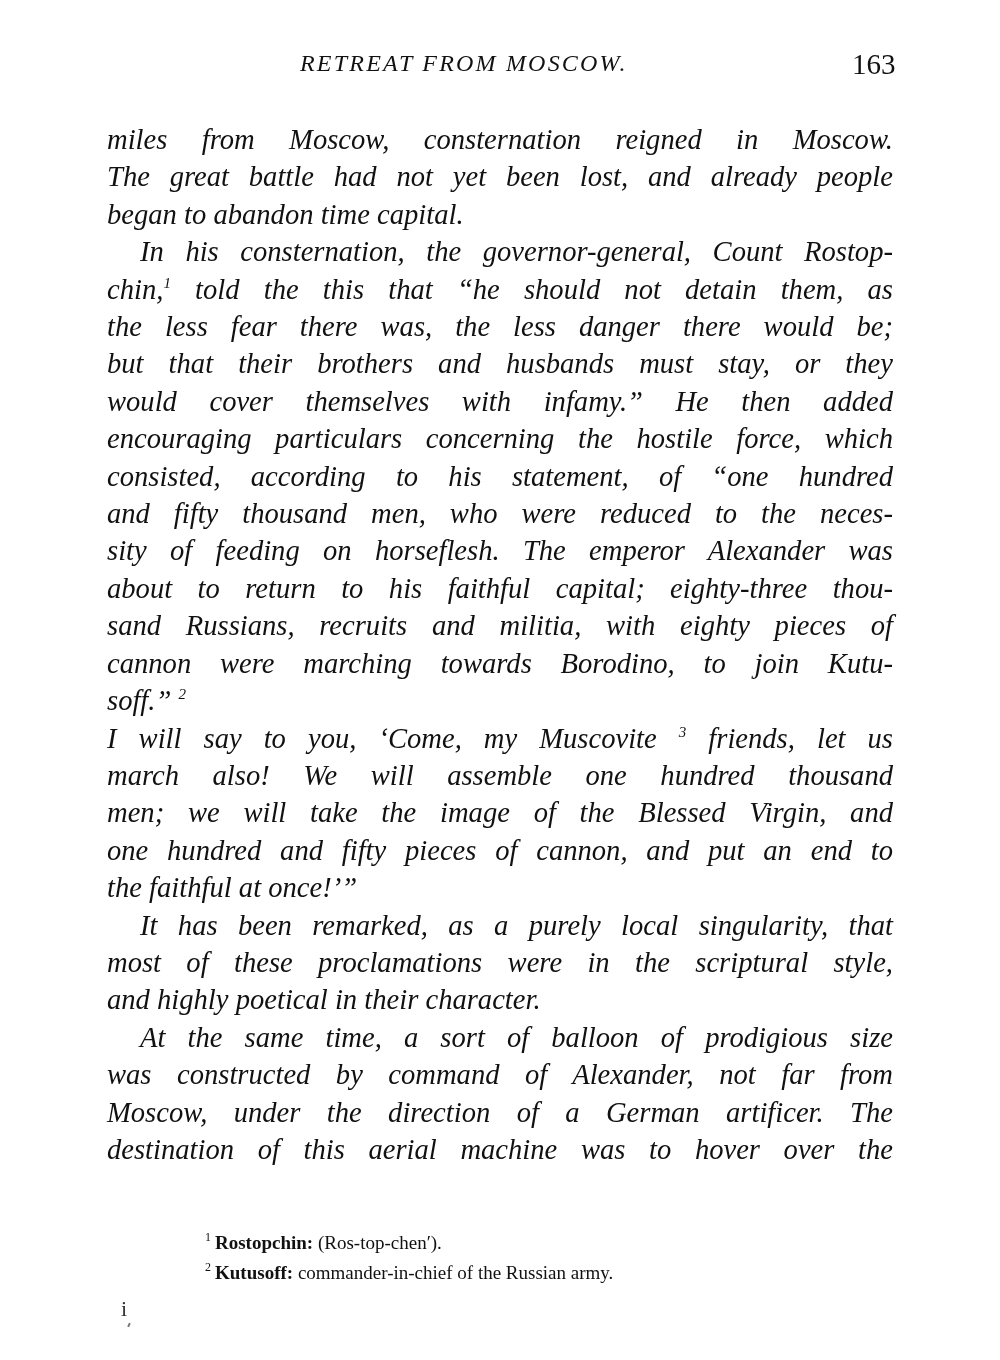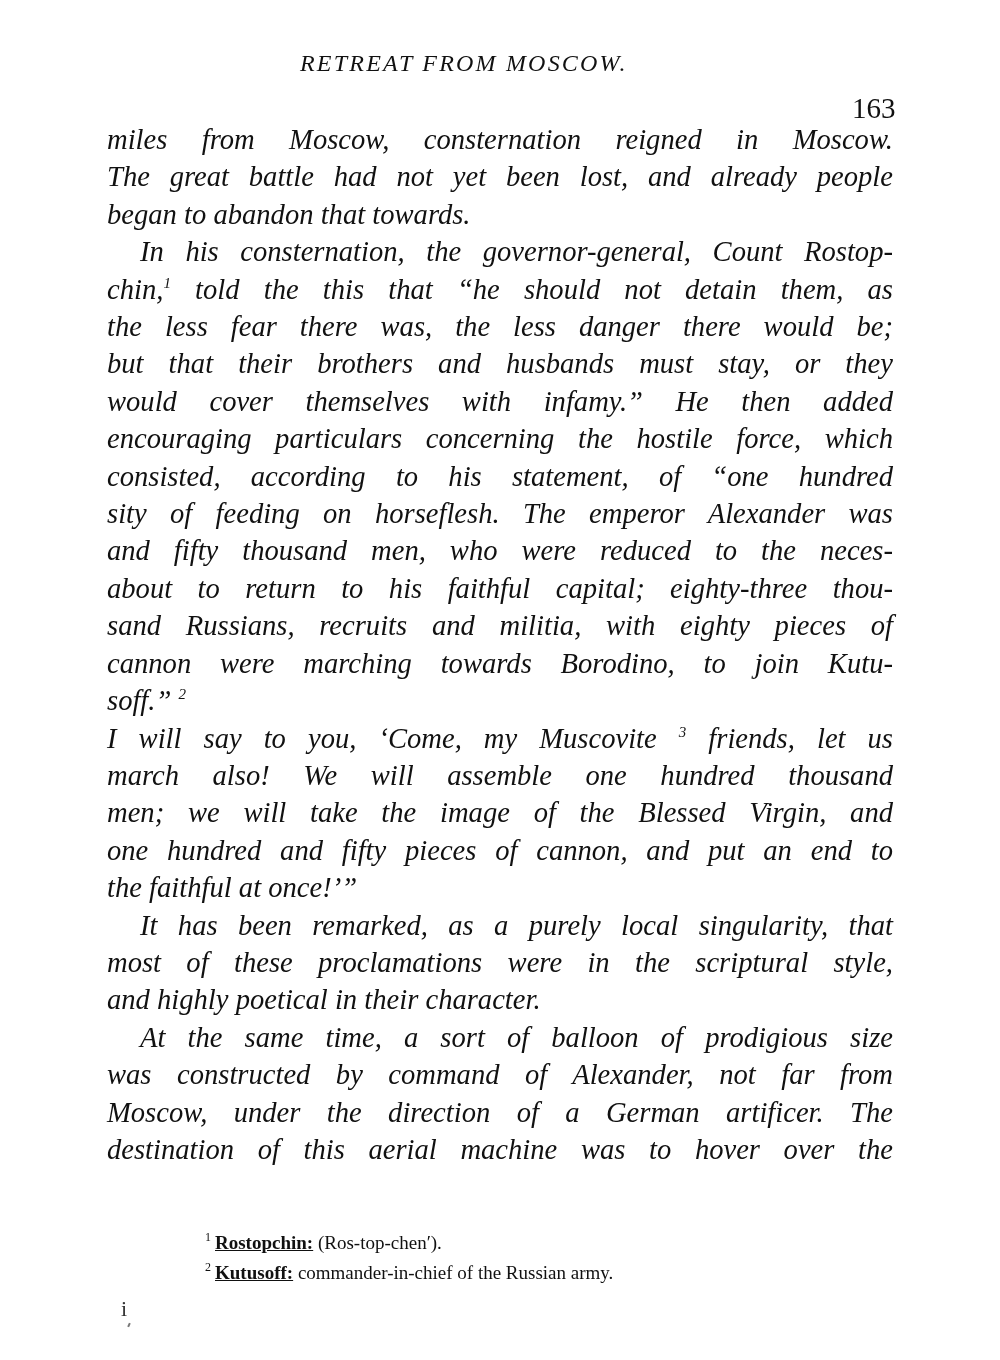--- a/index.html
+++ b/index.html
@@ -8,37 +8,37 @@
       font-family: "Liberation Serif", "DejaVu Serif", serif; color: #111111;
     }
     .running-head {
       position: absolute; top: 50px; left: 0; width: 1000px; height: 40px;
     }
     .rh-title {
       position: absolute; left: 300px; top: 0; font-style: italic;
       font-size: 24px; letter-spacing: 2.2px; white-space: nowrap;
     }
     .rh-page {
-      position: absolute; left: 852px; top: -2px; font-size: 29px; white-space: nowrap; margin-top: 44px;
+      position: absolute; left: 852px; top: -2px; font-size: 29px; white-space: nowrap;
     }
     .body-text {
       position: absolute; left: 107px; top: 121px; width: 786px;
       font-size: 28.6px; line-height: 37.4px;
     }
     .para { margin: 0; text-align: justify; text-align-last: left; font-style: italic; }
     .line { display: block; text-align: justify; text-align-last: justify; white-space: nowrap; }
     .line.last { text-align-last: left; }
     sup { font-size: 15px; line-height: 0; vertical-align: 11px; }
     .footnotes {
       position: absolute; left: 205px; top: 1228px; width: 680px;
       font-size: 19px; line-height: 29.5px;
     }
     .fn { display: block; white-space: nowrap; }
     .fn sup { font-size: 12px; vertical-align: 8px; margin-right: 4px; }
-    .fn b { font-weight: bold; text-decoration: underline; }
+    .fn b { font-weight: bold; }
     .margin-mark {
       position: absolute; left: 121px; top: 1296px; font-size: 22px; color: #333;
     }
     .margin-speck {
       position: absolute; left: 128px; top: 1323px; width: 2px; height: 4px;
       background: #777; transform: rotate(25deg);
     }
   </style>
 </head>
 <body>
@@ -46,33 +46,33 @@
 <div class="running-head">
   <span class="rh-title">RETREAT FROM MOSCOW.</span>
   <span class="rh-page">163</span>
 </div>
 
 <div class="body-text">
 
   <p class="para">
     <span class="line">miles from Moscow, consternation reigned in Moscow.</span>
     <span class="line">The great battle had not yet been lost, and already people</span>
-    <span class="line last">began to abandon that towards.</span>
+    <span class="line last">began to abandon time capital.</span>
   </p>
 
   <p class="para">
     <span class="line" style="padding-left:33px">In his consternation, the governor-general, Count Rostop-</span>
     <span class="line"><span>chin,</span><sup>1</sup><span> told the this that “he should not detain them, as</span></span>
     <span class="line">the less fear there was, the less danger there would be;</span>
     <span class="line">but that their brothers and husbands must stay, or they</span>
     <span class="line">would cover themselves with infamy.”  He then added</span>
     <span class="line">encouraging particulars concerning the hostile force, which</span>
     <span class="line">consisted, according to his statement, of “one hundred</span>
+    <span class="line">and fifty thousand men, who were reduced to the neces-</span>
     <span class="line">sity of feeding on horseflesh.  The emperor Alexander was</span>
-    <span class="line">and fifty thousand men, who were reduced to the neces-</span>
     <span class="line">about to return to his faithful capital; eighty-three thou-</span>
     <span class="line">sand Russians, recruits and militia, with eighty pieces of</span>
     <span class="line">cannon were marching towards Borodino, to join Kutu-</span>
     <span class="line last"><span>soff.”</span>&nbsp;<sup>2</sup></span>
   </p>
 
   <p class="para">
     <span class="line"><span>I will say to you, ‘Come, my Muscovite</span>&nbsp;<sup>3</sup><span> friends, let us</span></span>
     <span class="line">march also!  We will assemble one hundred thousand</span>
     <span class="line">men; we will take the image of the Blessed Virgin, and</span>

